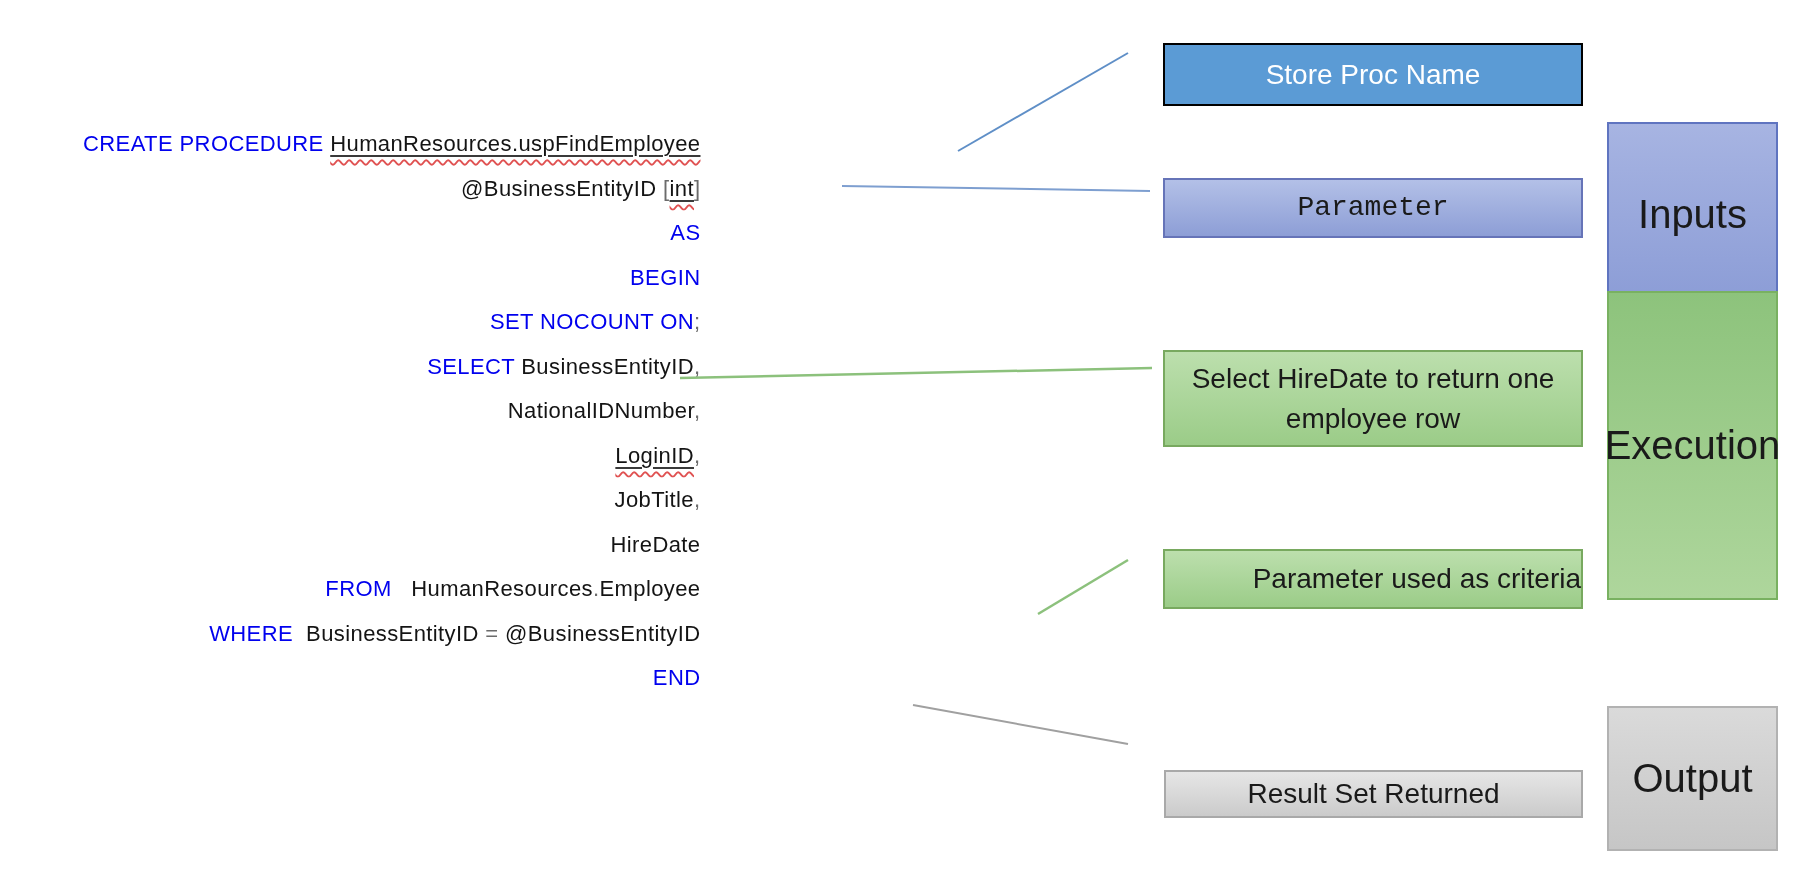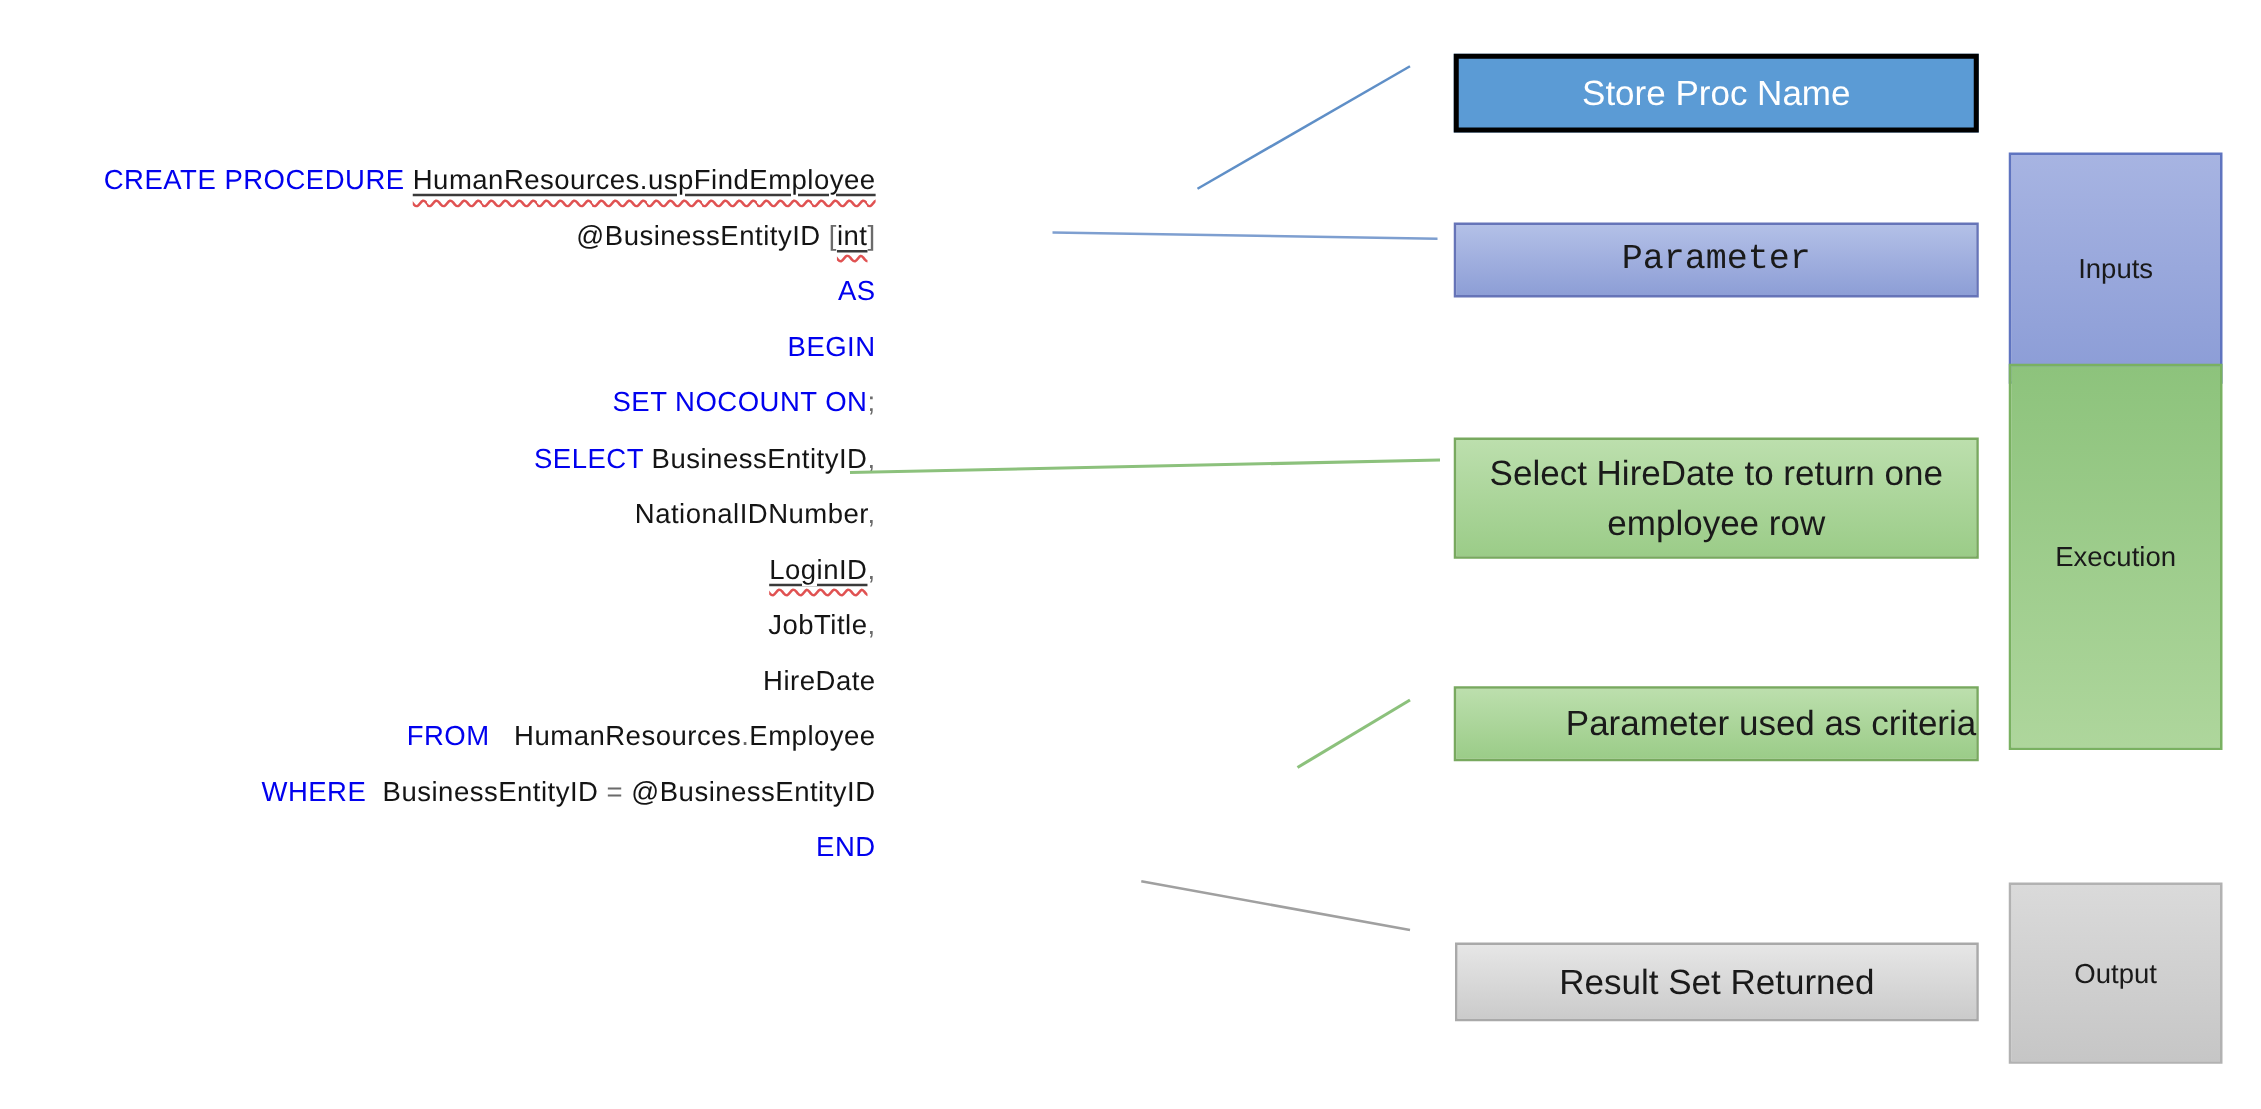--- a/index.html
+++ b/index.html
@@ -30,44 +30,44 @@
   .box{
     position:absolute;
     display:flex;align-items:center;justify-content:center;
     text-align:center;
     font-size:28px;color:#1a1a1a;
     box-sizing:border-box;
     line-height:1.4;
   }
   .b-procname{
     left:1163px;top:43px;width:420px;height:63px;
-    background:#5B9BD5;border:4px solid #000000;color:#ffffff;
+    background:#5B9BD5;border:2px solid #000000;color:#ffffff;
   }
   .b-parameter{
     left:1163px;top:178px;width:420px;height:60px;
     background:linear-gradient(#b3c0e7,#8d9ed6);border:2px solid #6674b8;font-family:Liberation Mono, monospace;
   }
   .b-select{
     left:1163px;top:350px;width:420px;height:97px;
     background:linear-gradient(#bcdfad,#9bcc88);border:2px solid #78a95f;
     padding:0 18px;
   }
   .b-criteria{
     left:1163px;top:549px;width:420px;height:60px;
     background:linear-gradient(#bcdfad,#9bcc88);border:2px solid #78a95f;justify-content:flex-end;
   }
   .b-result{
-    left:1164px;top:754px;width:419px;height:63px;
+    left:1164px;top:770px;width:419px;height:48px;
     background:linear-gradient(#e6e6e6,#cbcbcb);border:2px solid #a9a9a9;
   }
   
   .stage{
     position:absolute;left:1607px;width:171px;
     display:flex;align-items:center;justify-content:center;
-    font-size:22px;color:#1a1a1a;box-sizing:border-box;
+    font-size:40px;color:#1a1a1a;box-sizing:border-box;
   }
   .s-inputs{
     top:122px;height:185px;
     background:linear-gradient(#a7b4e2,#8b9cd6);border:2px solid #5f74c0;
   }
   .s-execution{
     top:291px;height:309px;
     background:linear-gradient(#8dc37c,#aed69c);border:2px solid #79b161;
   }
   .s-output{

